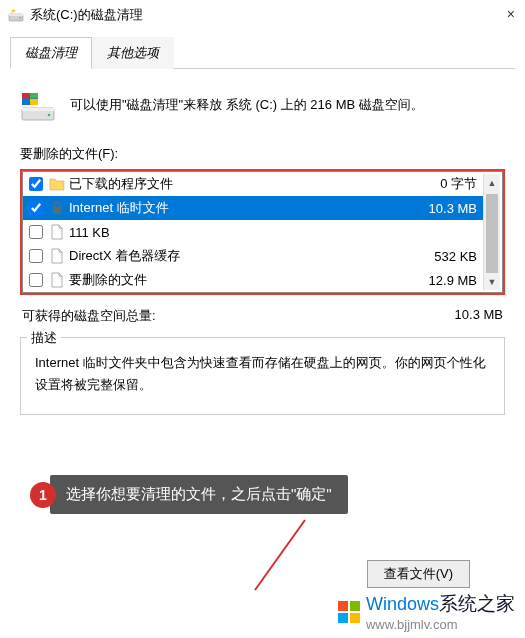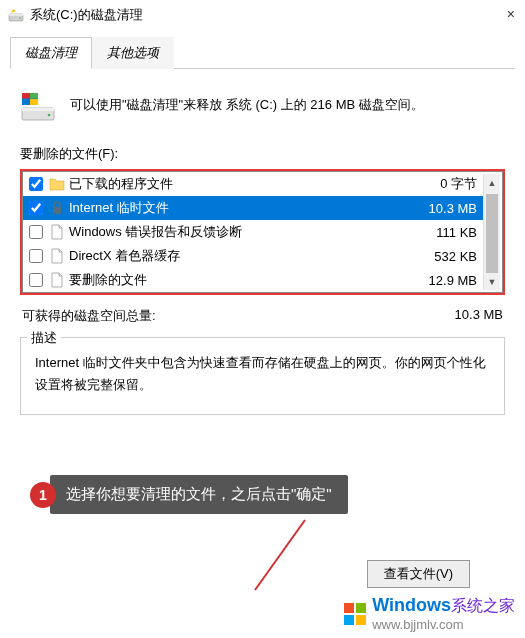--- a/index.html
+++ b/index.html
@@ -45,21 +45,21 @@
     .annotation { position: absolute; left: 30px; top: 475px; display: flex; align-items: center; gap: 0; }
     .anno-badge { width: 26px; height: 26px; border-radius: 50%; background: #d32f2f; color: #fff; display: flex; align-items: center; justify-content: center; font-size: 14px; font-weight: bold; z-index: 2; }
     .anno-bubble { background: #555; color: #fff; padding: 10px 16px; font-size: 15px; margin-left: -6px; border-radius: 2px; }
     
     .view-files-btn { position: absolute; right: 55px; top: 560px; padding: 4px 16px; border: 1px solid #999; background: #eee; font-size: 13px; }
     
     .anno-line { position: absolute; left: 240px; top: 515px; width: 80px; height: 80px; pointer-events: none; }
     
     .watermark { position: absolute; right: 10px; bottom: 6px; display: flex; align-items: center; gap: 6px; }
     .wm-logo { width: 22px; height: 22px; }
-    .wm-text { color: #0078d7; font-size: 18px; font-weight: 700; }
+    .wm-text { color: #0078d7; font-size: 18px; font-weight: 400; }
     .wm-sub { color: #888; font-size: 13px; display: block; }
 
     .close-x { position: absolute; top: 6px; right: 10px; font-size: 14px; color: #333; cursor: pointer; }
   </style>
 </head>
 <body>
 
 <div class="titlebar">
   <svg class="titlebar-icon" viewBox="0 0 16 16">
     <rect x="1" y="7" width="14" height="7" rx="1" fill="#d0d0d0" stroke="#888" stroke-width="0.5"></rect>
@@ -114,21 +114,20 @@
         <span class="file-name">Internet 临时文件</span>
         <span class="file-size">10.3 MB</span>
       </div>
 
       <div class="file-row">
         <input type="checkbox" style="">
         <svg class="file-icon" viewBox="0 0 16 16">
             <path d="M3 1h7l3 3v11H3z" fill="#fff" stroke="#999" stroke-width="0.8"></path>
             <path d="M10 1v3h3" fill="none" stroke="#999" stroke-width="0.8"></path>
           </svg>
-        <span class="file-name">Windows 错误报告和反馈诊断</span>
         <span class="file-size">111 KB</span>
       </div>
 
       <div class="file-row">
         <input type="checkbox" style="">
         <svg class="file-icon" viewBox="0 0 16 16">
             <path d="M3 1h7l3 3v11H3z" fill="#fff" stroke="#999" stroke-width="0.8"></path>
             <path d="M10 1v3h3" fill="none" stroke="#999" stroke-width="0.8"></path>
           </svg>
         <span class="file-name">DirectX 着色器缓存</span>
@@ -177,16 +176,16 @@
 <button class="view-files-btn">查看文件(V)</button>
 
 <div class="watermark">
   <svg class="wm-logo" viewBox="0 0 22 22">
     <rect x="0" y="0" width="10" height="10" fill="#f25022"></rect>
     <rect x="12" y="0" width="10" height="10" fill="#7fba00"></rect>
     <rect x="0" y="12" width="10" height="10" fill="#00a4ef"></rect>
     <rect x="12" y="12" width="10" height="10" fill="#ffb900"></rect>
   </svg>
   <div>
-    <span class="wm-text">Windows</span><span style="color:#6d28d9;font-size:16px;">系统之家</span>
+    <span class="wm-text">Windows</span><span style="color:#0f172a;font-size:19px;">系统之家</span>
     <span class="wm-sub">www.bjjmlv.com</span>
   </div>
 </div>
 
 </body></html>

